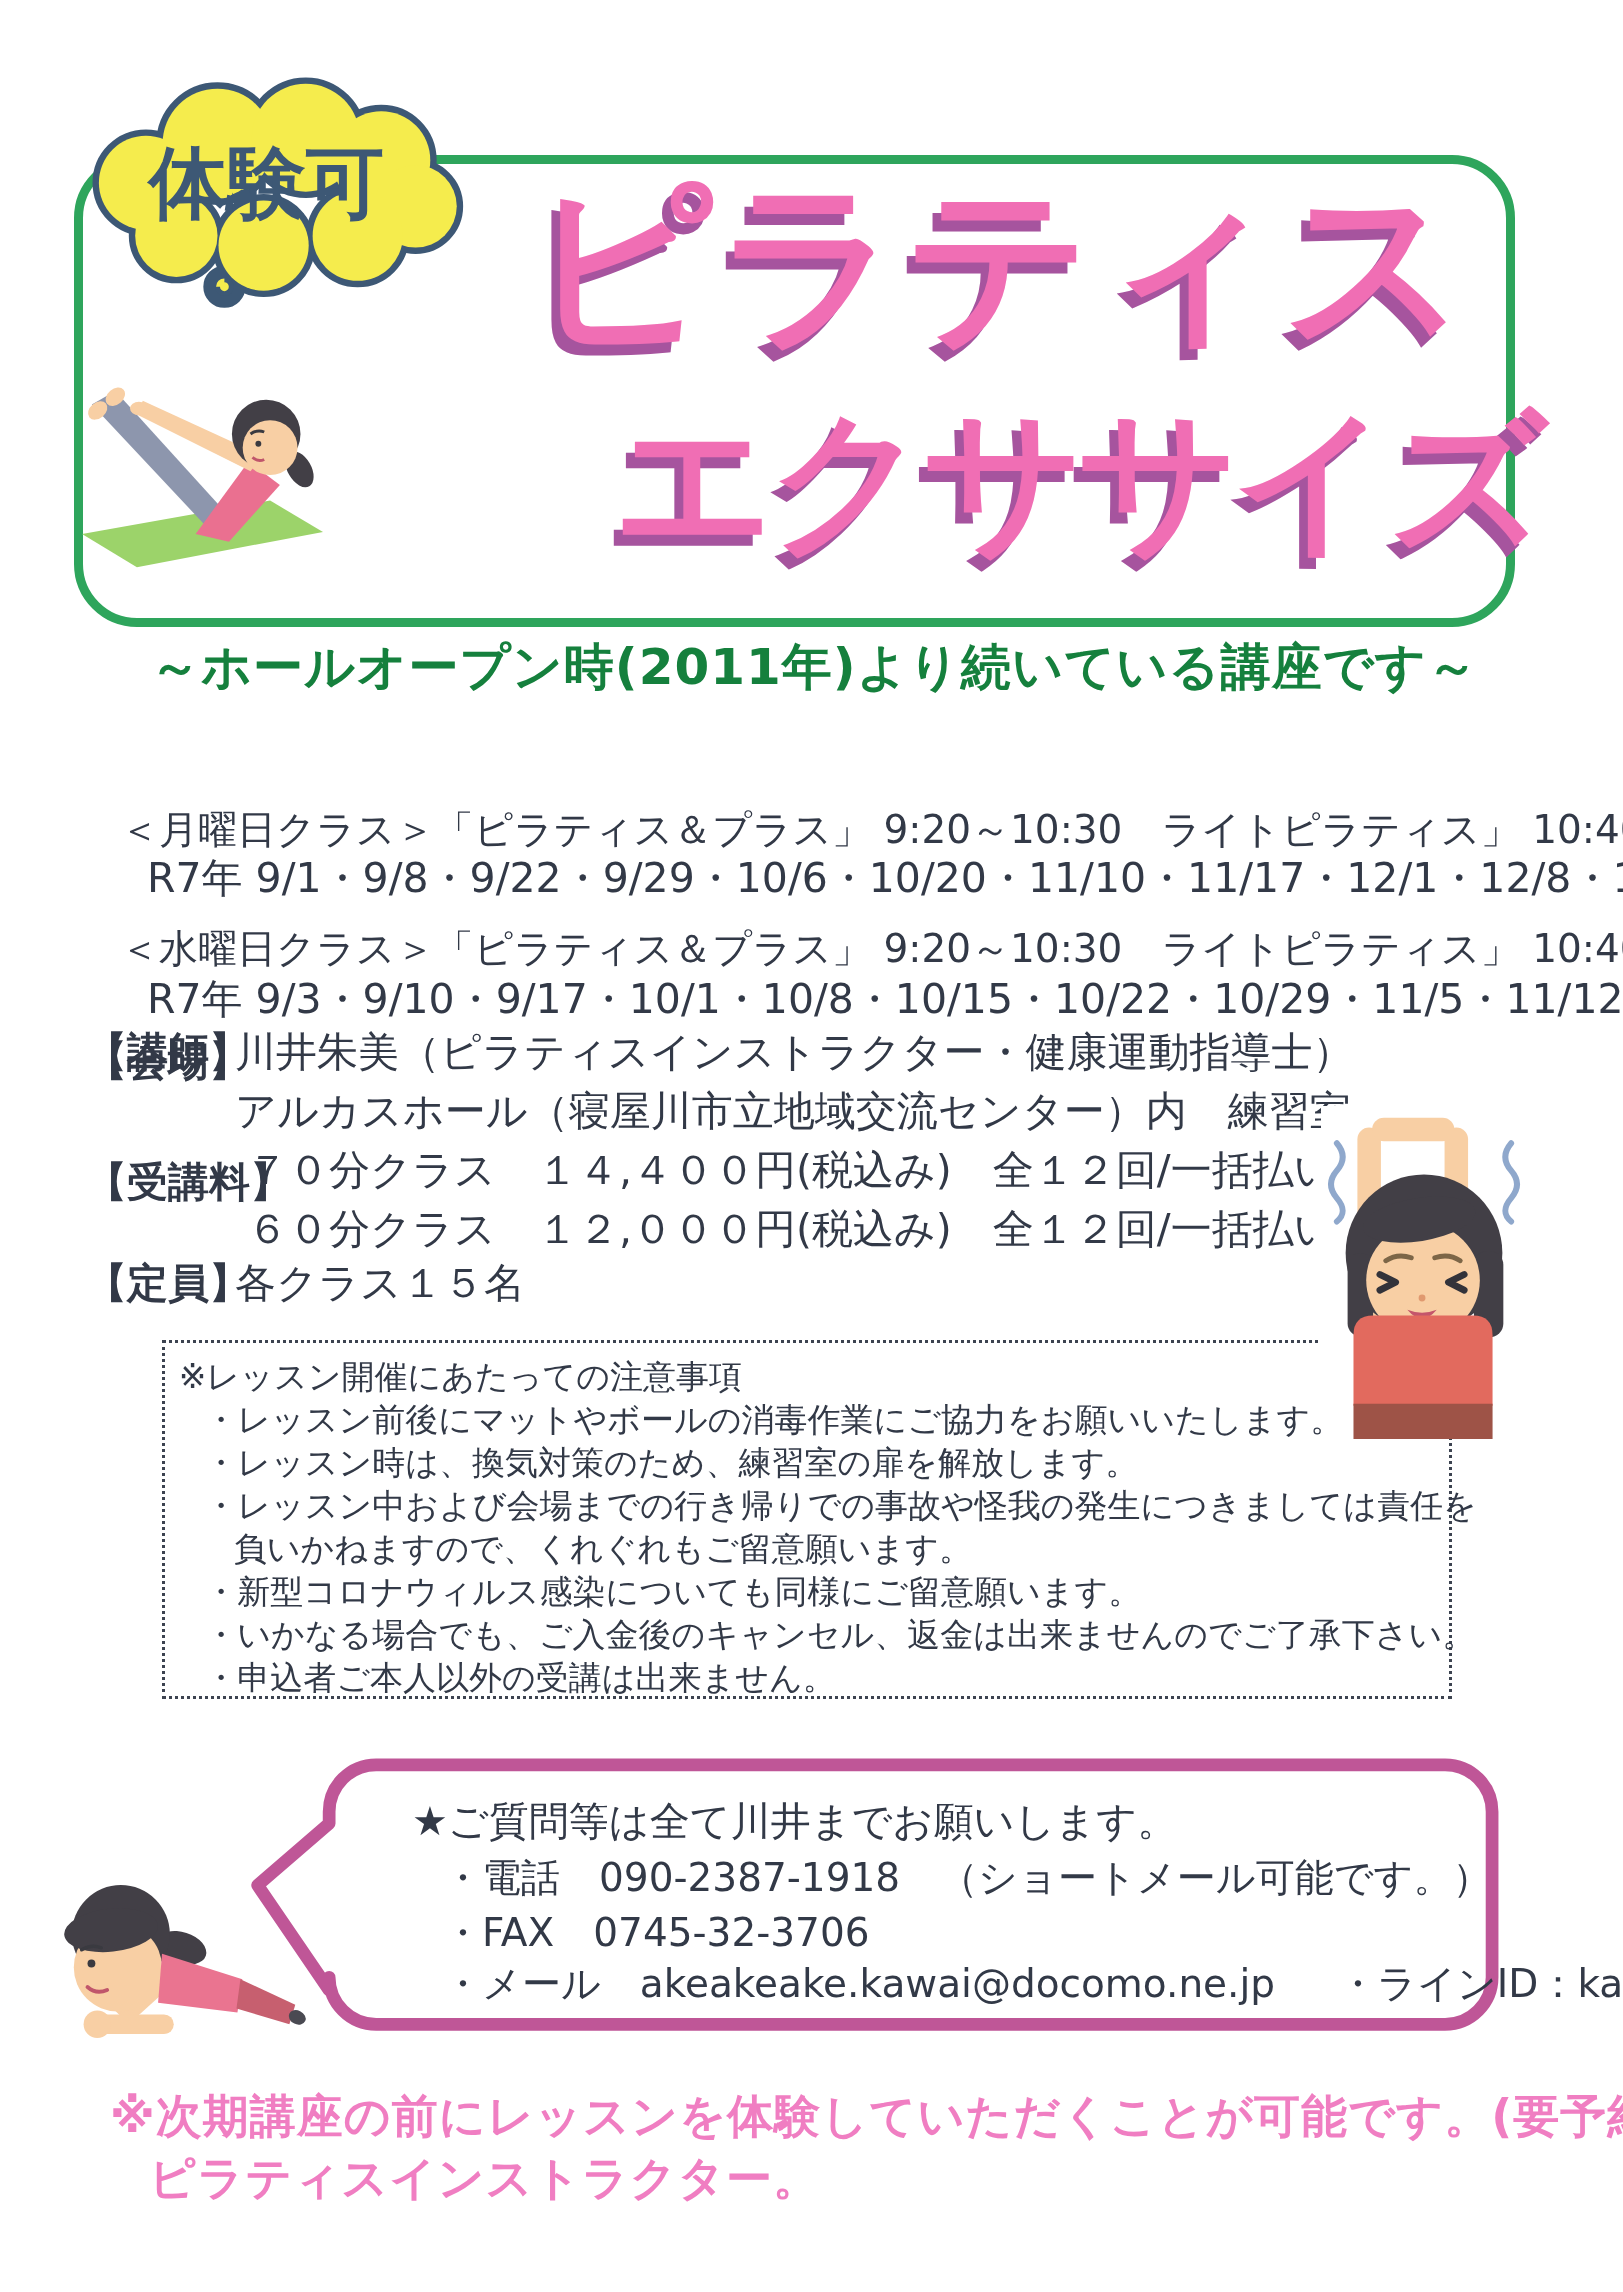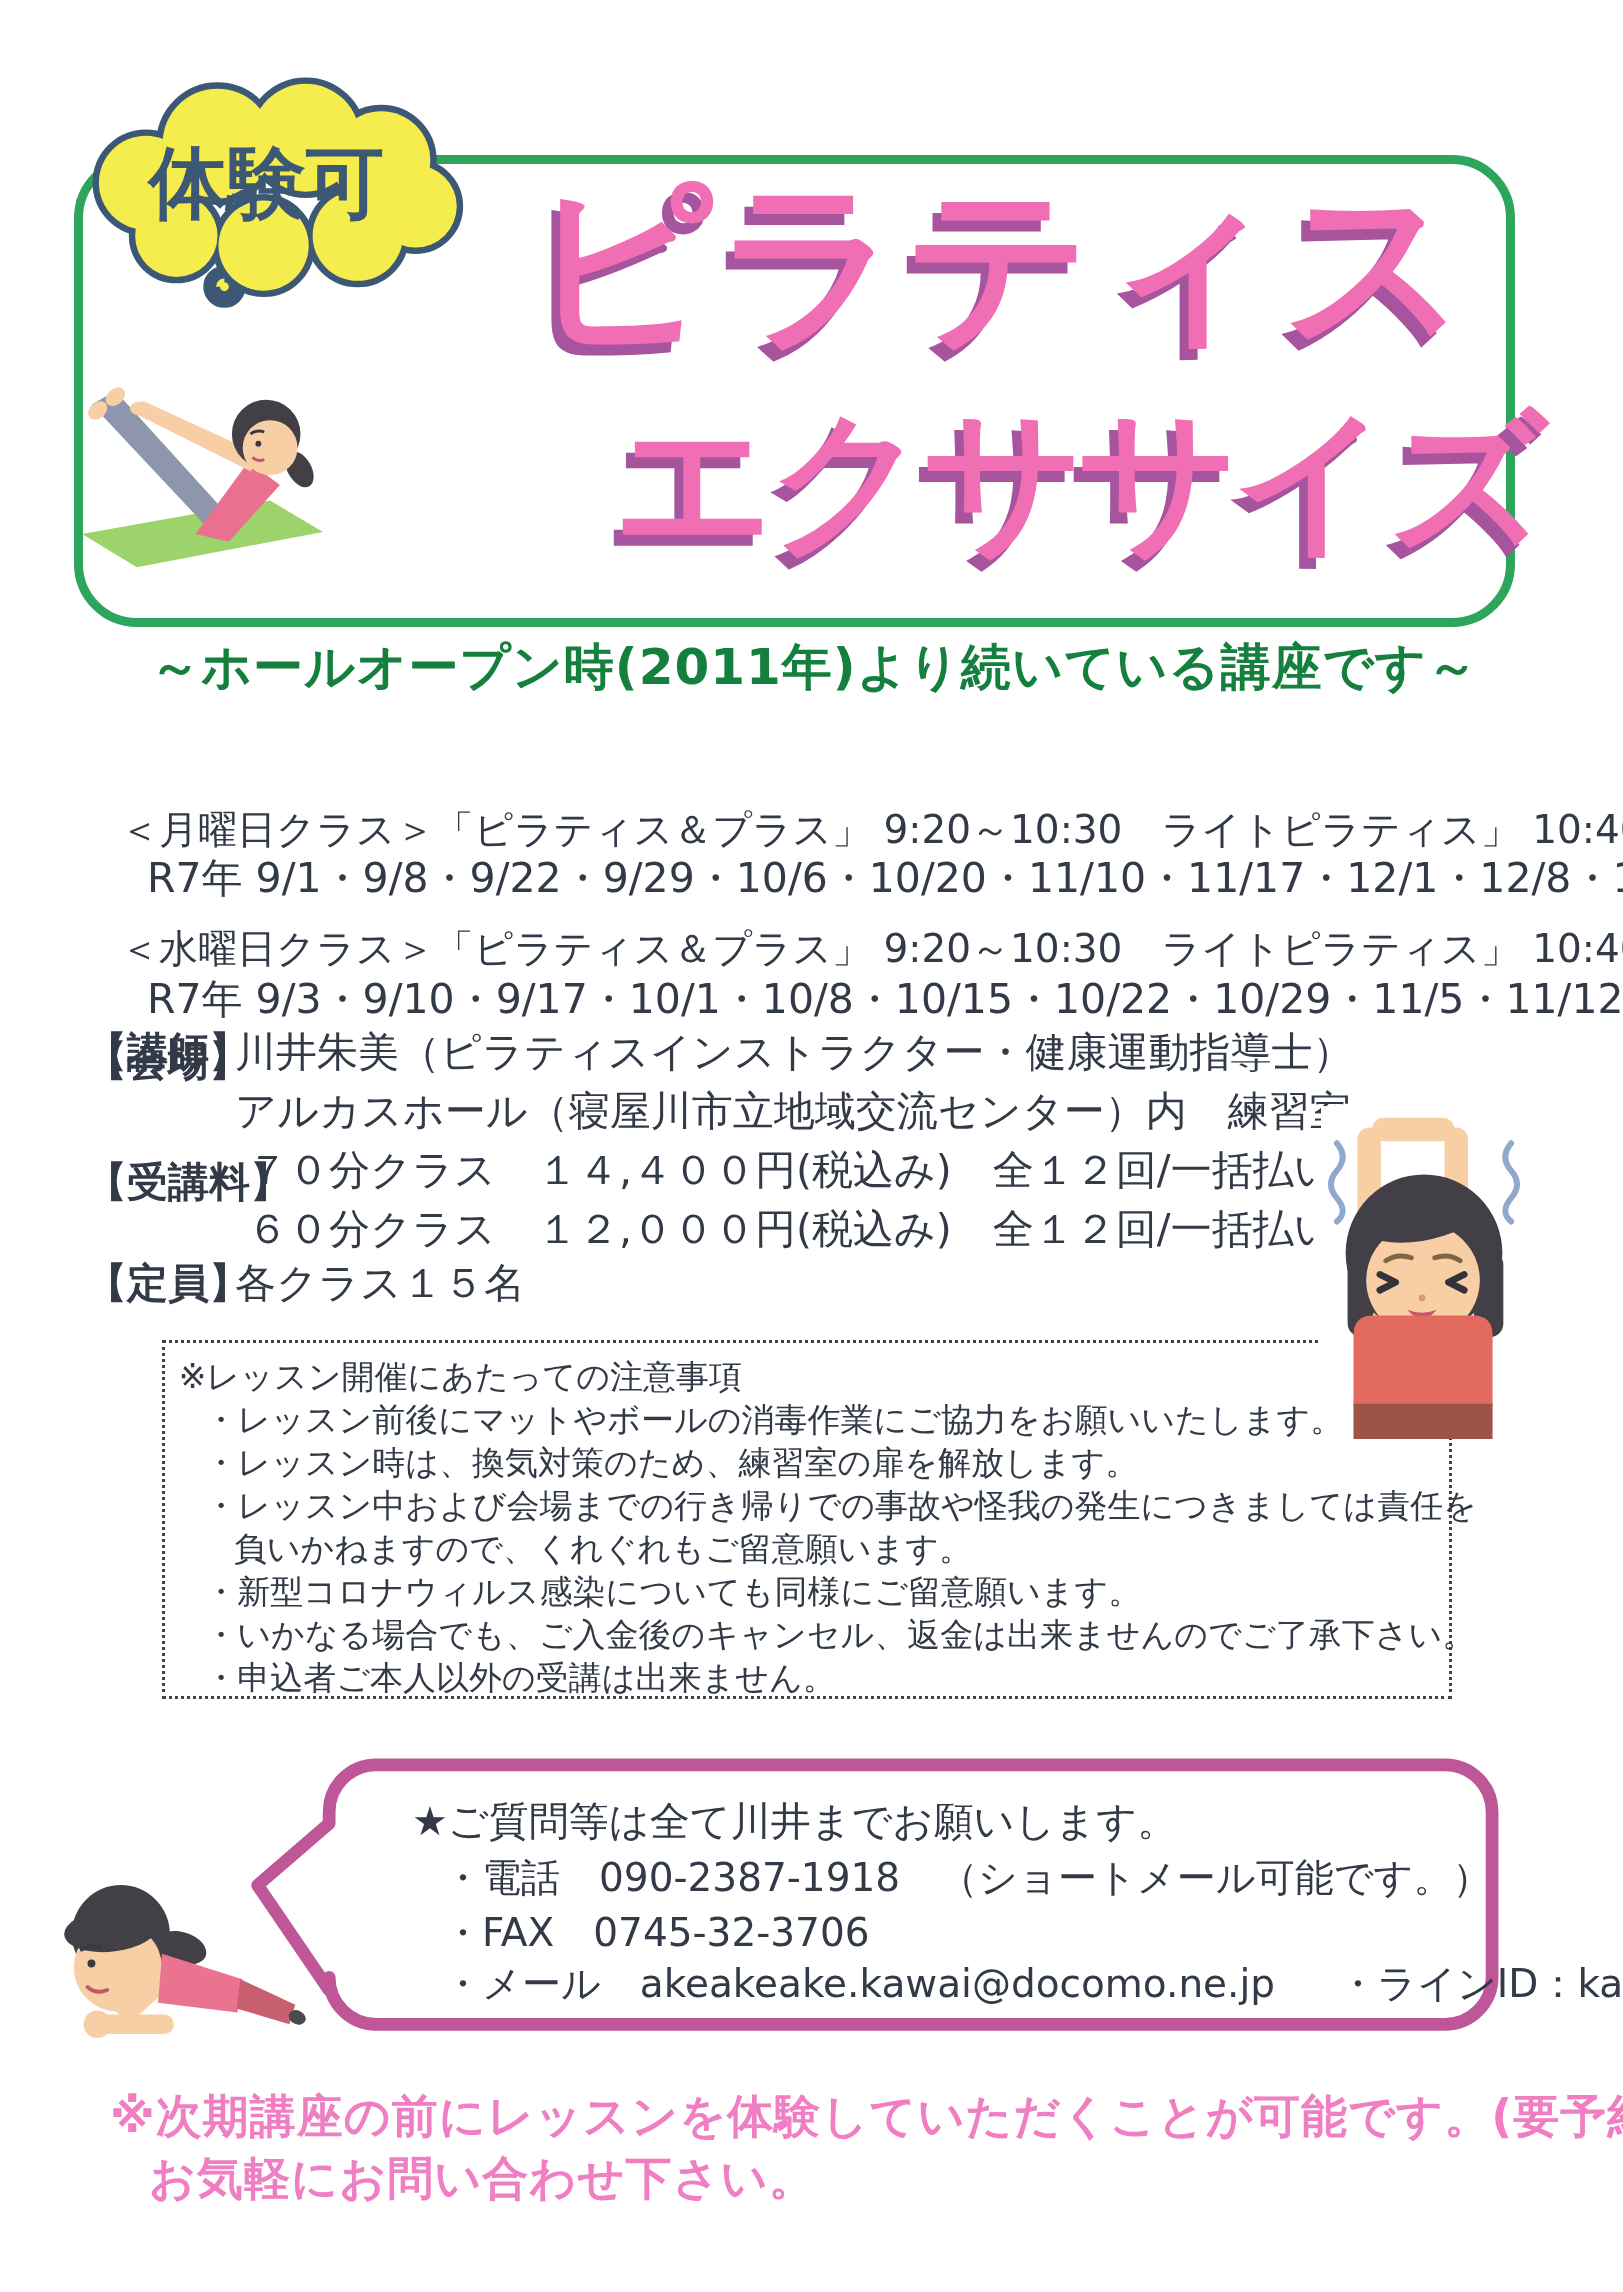--- a/index.html
+++ b/index.html
@@ -181,16 +181,16 @@
     <ellipse cx="48" cy="54" rx="48" ry="22" fill="#423f46" transform="rotate(-6 48 54)"></ellipse>
     <circle cx="28" cy="88" r="4" fill="#3a3a40"></circle>
     <path d="M 18,74 q 10 -6 20 -2" stroke="#3a3a40" stroke-width="3.5" fill="none" stroke-linecap="round"></path>
     <path d="M 24,112 q 9 8 20 3" stroke="#c0566b" stroke-width="4" fill="none" stroke-linecap="round"></path>
     <polygon points="100,78 182,104 177,138 96,128" fill="#ea7490"></polygon>
     <polygon points="180,104 236,130 230,150 176,134" fill="#c75f6f"></polygon>
     <ellipse cx="238" cy="143" rx="9" ry="7" fill="#4a4a52" transform="rotate(25 238 143)"></ellipse>
   </svg>
 
   <div class="abs footer-line" style="left:110px;top:2090px;">※次期講座の前にレッスンを体験していただくことが可能です。(要予約)</div>
-  <div class="abs footer-line" style="left:149px;top:2152px;">お気軽にお問い合わせ下さい。</div>
+  <div class="abs footer-line" style="left:149px;top:2152px;">ピラティスインストラクター。</div>
 
 </div>
 
 
 </body></html>

